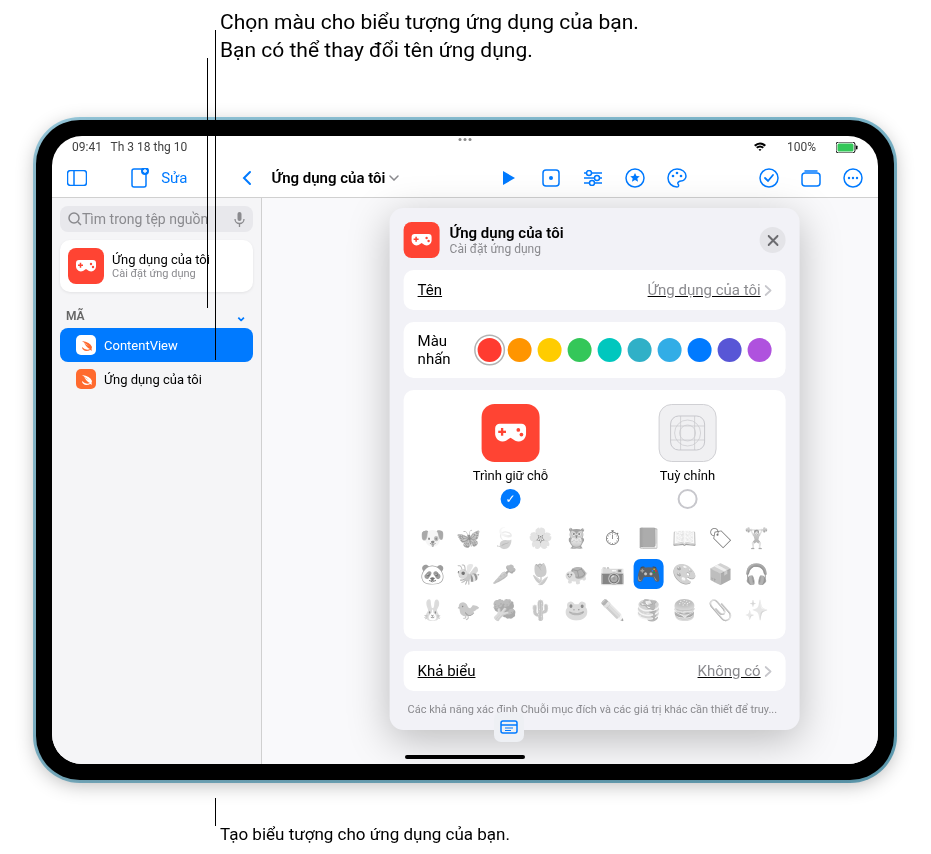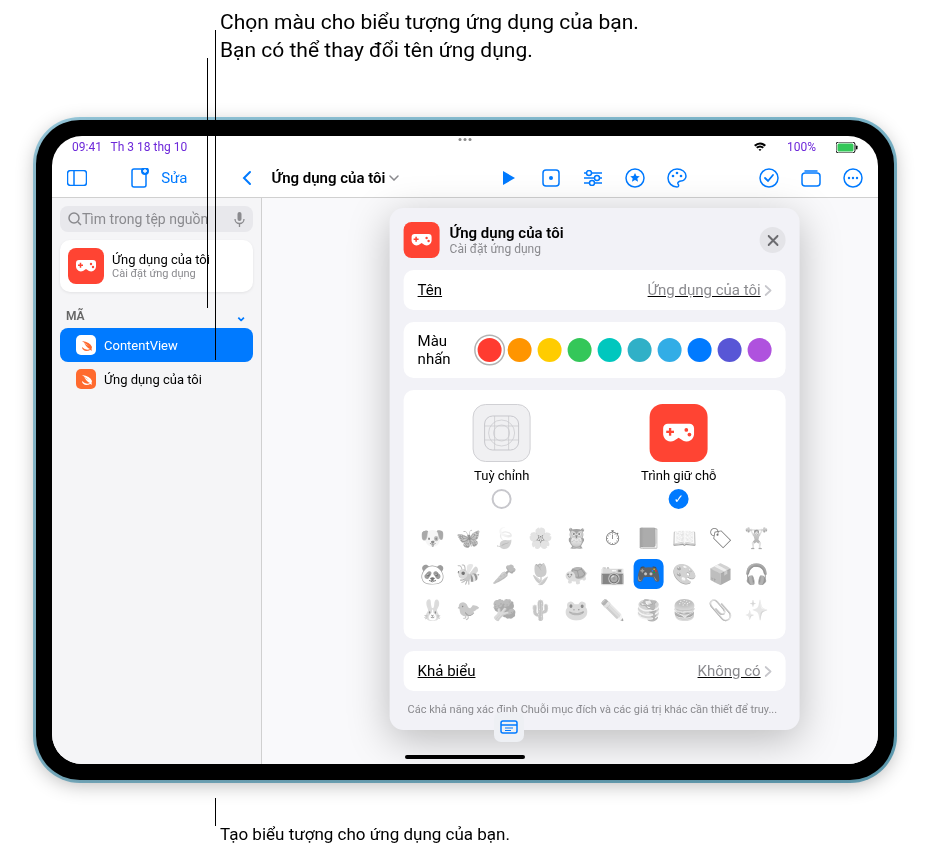--- a/index.html
+++ b/index.html
@@ -67,21 +67,21 @@
   }
 
   
   .status-bar {
     height: 22px;
     display: flex;
     justify-content: space-between;
     align-items: center;
     padding: 0 20px;
     font-size: 12px;
-    color: #6d28d9;
+    color: #404040;
   }
   .status-right { display: flex; align-items: center; gap: 20px; }
 
   
   .toolbar {
     height: 40px;
     display: flex;
     align-items: center;
     padding: 0 14px;
     gap: 20px;
@@ -532,46 +532,46 @@
                 <div class="color-dot" style="background: rgb(50, 173, 230);"></div>
                 <div class="color-dot" style="background: rgb(0, 122, 255);"></div>
                 <div class="color-dot" style="background: rgb(88, 86, 214);"></div>
                 <div class="color-dot" style="background: rgb(175, 82, 222);"></div>
               </div>
           </div>
 
           <div class="icon-section">
             <div class="icon-choice">
               <div class="icon-choice-item">
+                <div class="icon-preview placeholder">
+                  <svg width="34" height="22" viewBox="0 0 22 14">
+                      <path d="M4 1 h14 a3 3 0 0 1 3 3 v4 a5 5 0 0 1 -7 4 l-3 -2 -3 2 a5 5 0 0 1 -7 -4 v-4 a3 3 0 0 1 3 -3 z" fill="#fff"></path>
+                      <circle cx="16" cy="5" r="1.2" fill="#ff4433"></circle>
+                      <circle cx="18" cy="8" r="1.2" fill="#ff4433"></circle>
+                      <rect x="3" y="5.5" width="5" height="1.5" fill="#ff4433"></rect>
+                      <rect x="4.75" y="3.75" width="1.5" height="5" fill="#ff4433"></rect>
+                    </svg>
+                </div>
+                <div class="icon-choice-label">Trình giữ chỗ</div>
+                <div class="radio checked"></div>
+              </div>
+              <div class="icon-choice-item">
                 <div class="icon-preview custom">
                   <svg width="40" height="40" viewBox="0 0 40 40">
                       <rect x="3" y="3" width="34" height="34" rx="8" fill="none" stroke="#c7c7cc" stroke-width="1"></rect>
                       <line x1="3" y1="13" x2="37" y2="13" stroke="#c7c7cc" stroke-width="0.7"></line>
                       <line x1="3" y1="27" x2="37" y2="27" stroke="#c7c7cc" stroke-width="0.7"></line>
                       <line x1="13" y1="3" x2="13" y2="37" stroke="#c7c7cc" stroke-width="0.7"></line>
                       <line x1="27" y1="3" x2="27" y2="37" stroke="#c7c7cc" stroke-width="0.7"></line>
                       <circle cx="20" cy="20" r="13" fill="none" stroke="#c7c7cc" stroke-width="0.7"></circle>
                       <circle cx="20" cy="20" r="8" fill="none" stroke="#c7c7cc" stroke-width="0.7"></circle>
                     </svg>
                 </div>
                 <div class="icon-choice-label">Tuỳ chỉnh</div>
                 <div class="radio"></div>
-              </div>
-              <div class="icon-choice-item">
-                <div class="icon-preview placeholder">
-                  <svg width="34" height="22" viewBox="0 0 22 14">
-                      <path d="M4 1 h14 a3 3 0 0 1 3 3 v4 a5 5 0 0 1 -7 4 l-3 -2 -3 2 a5 5 0 0 1 -7 -4 v-4 a3 3 0 0 1 3 -3 z" fill="#fff"></path>
-                      <circle cx="16" cy="5" r="1.2" fill="#ff4433"></circle>
-                      <circle cx="18" cy="8" r="1.2" fill="#ff4433"></circle>
-                      <rect x="3" y="5.5" width="5" height="1.5" fill="#ff4433"></rect>
-                      <rect x="4.75" y="3.75" width="1.5" height="5" fill="#ff4433"></rect>
-                    </svg>
-                </div>
-                <div class="icon-choice-label">Trình giữ chỗ</div>
-                <div class="radio checked"></div>
               </div>
             </div>
             <div class="icon-grid" id="icon-grid">
                 <div class="cell">🐶</div>
                 <div class="cell">🦋</div>
                 <div class="cell">🍃</div>
                 <div class="cell">🌸</div>
                 <div class="cell">🦉</div>
                 <div class="cell">⏱</div>
                 <div class="cell">📕</div>

